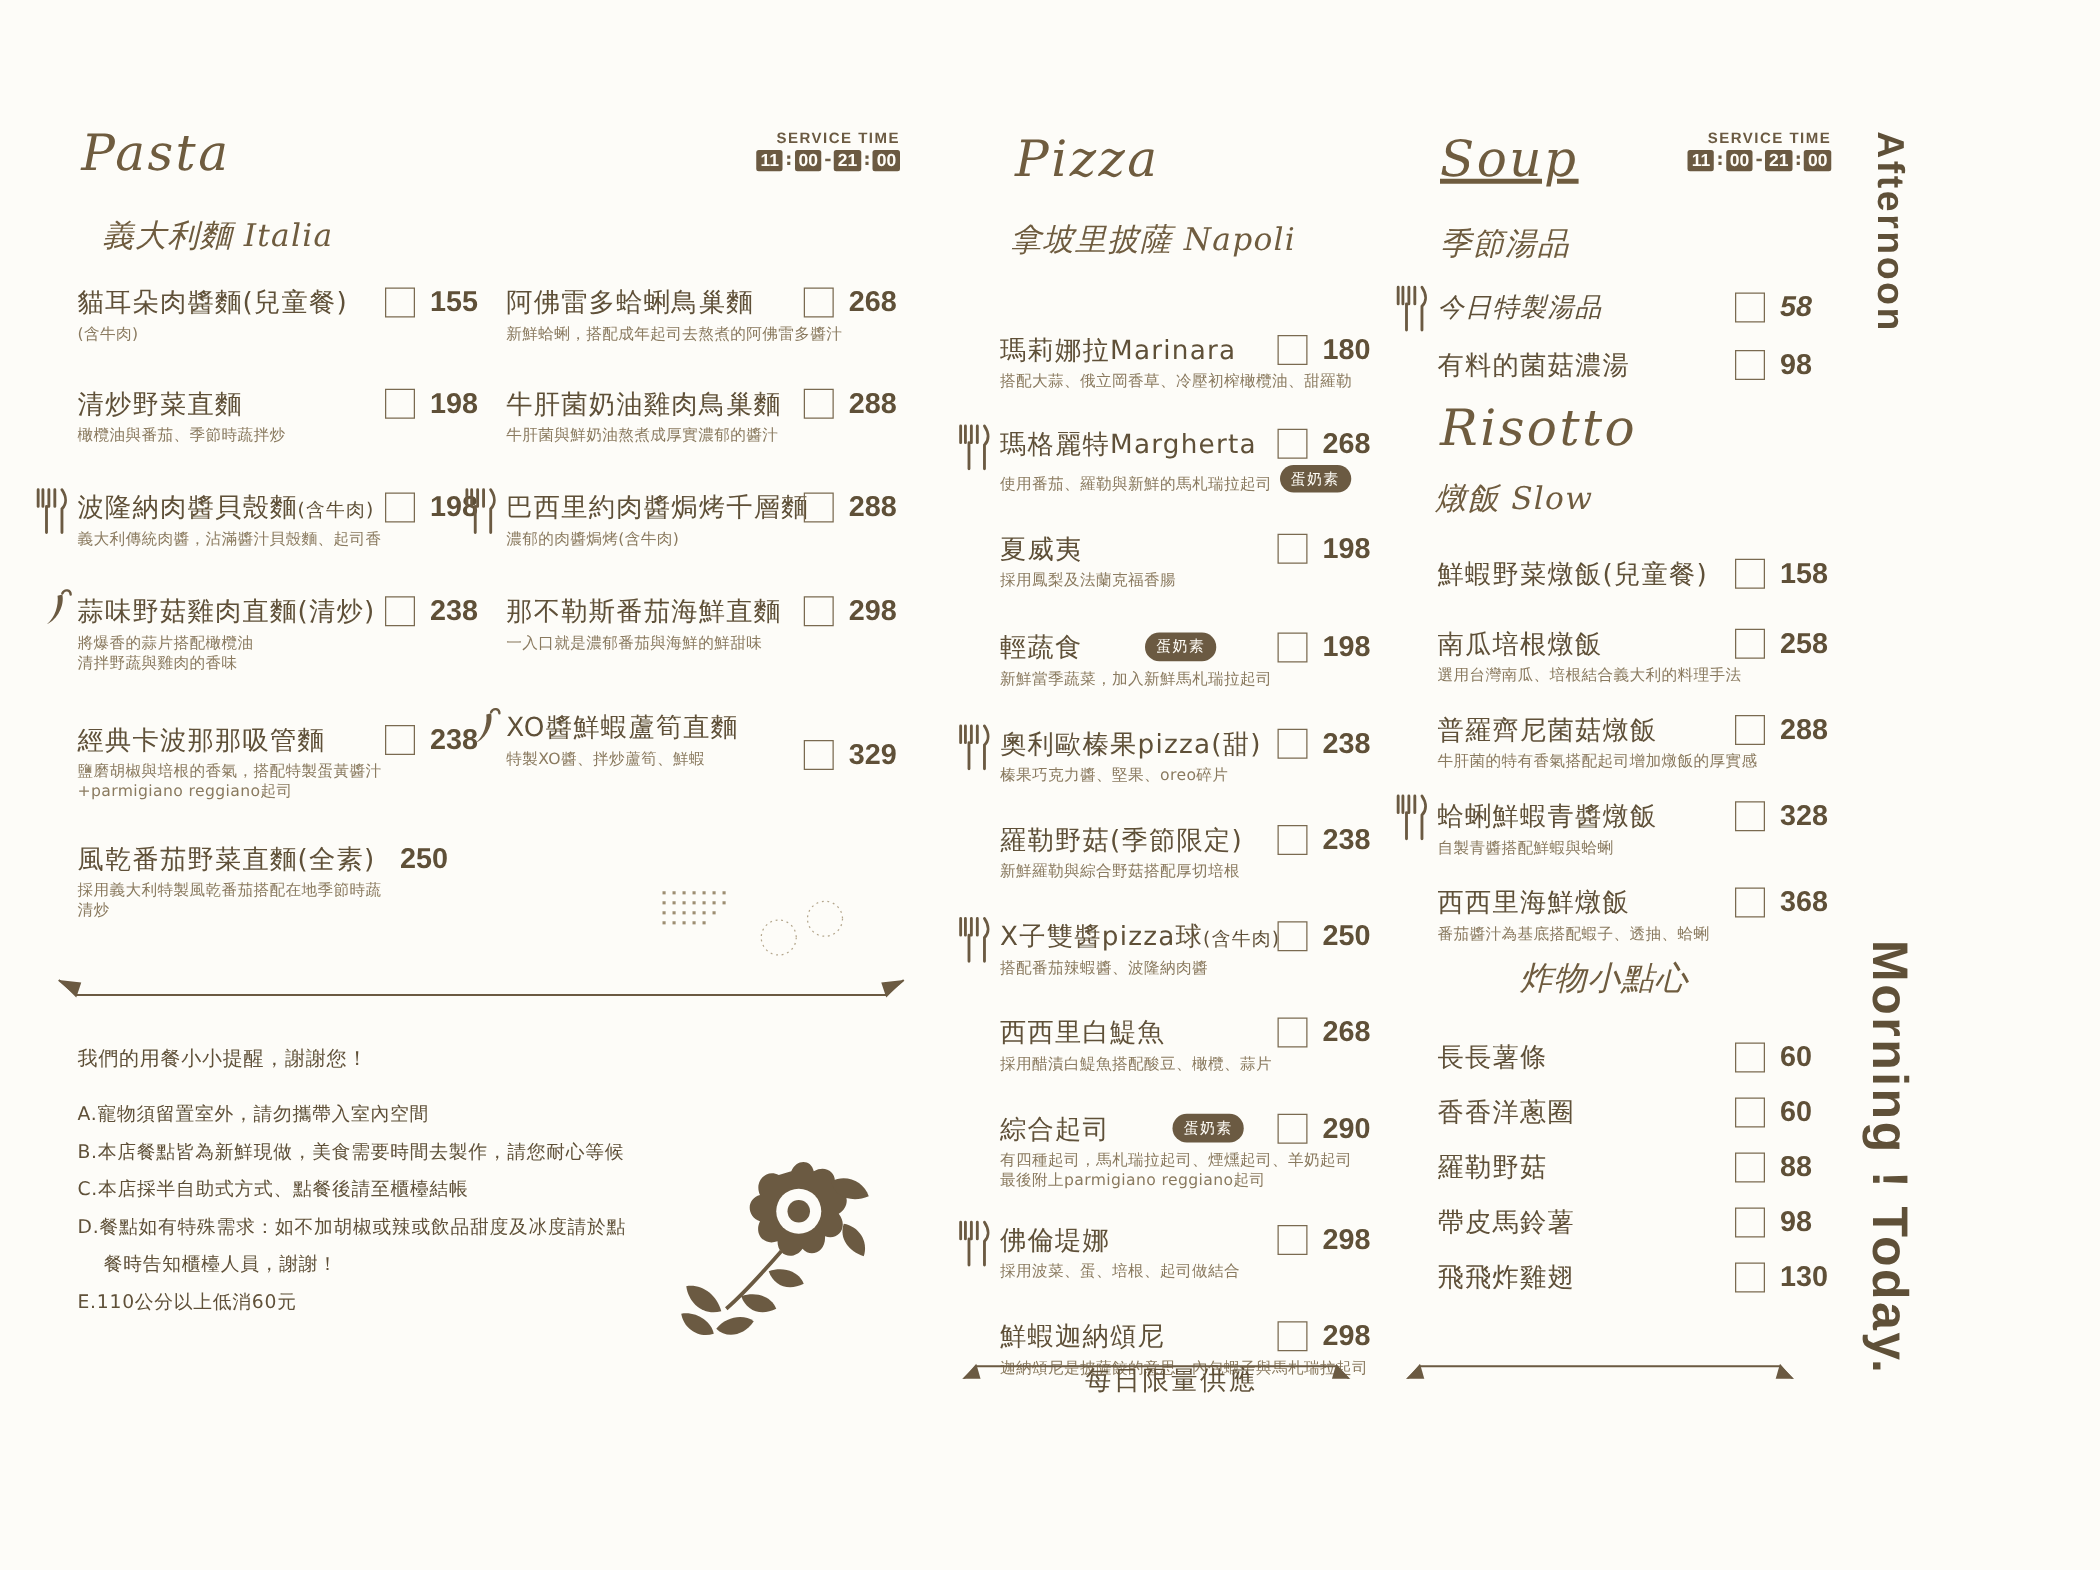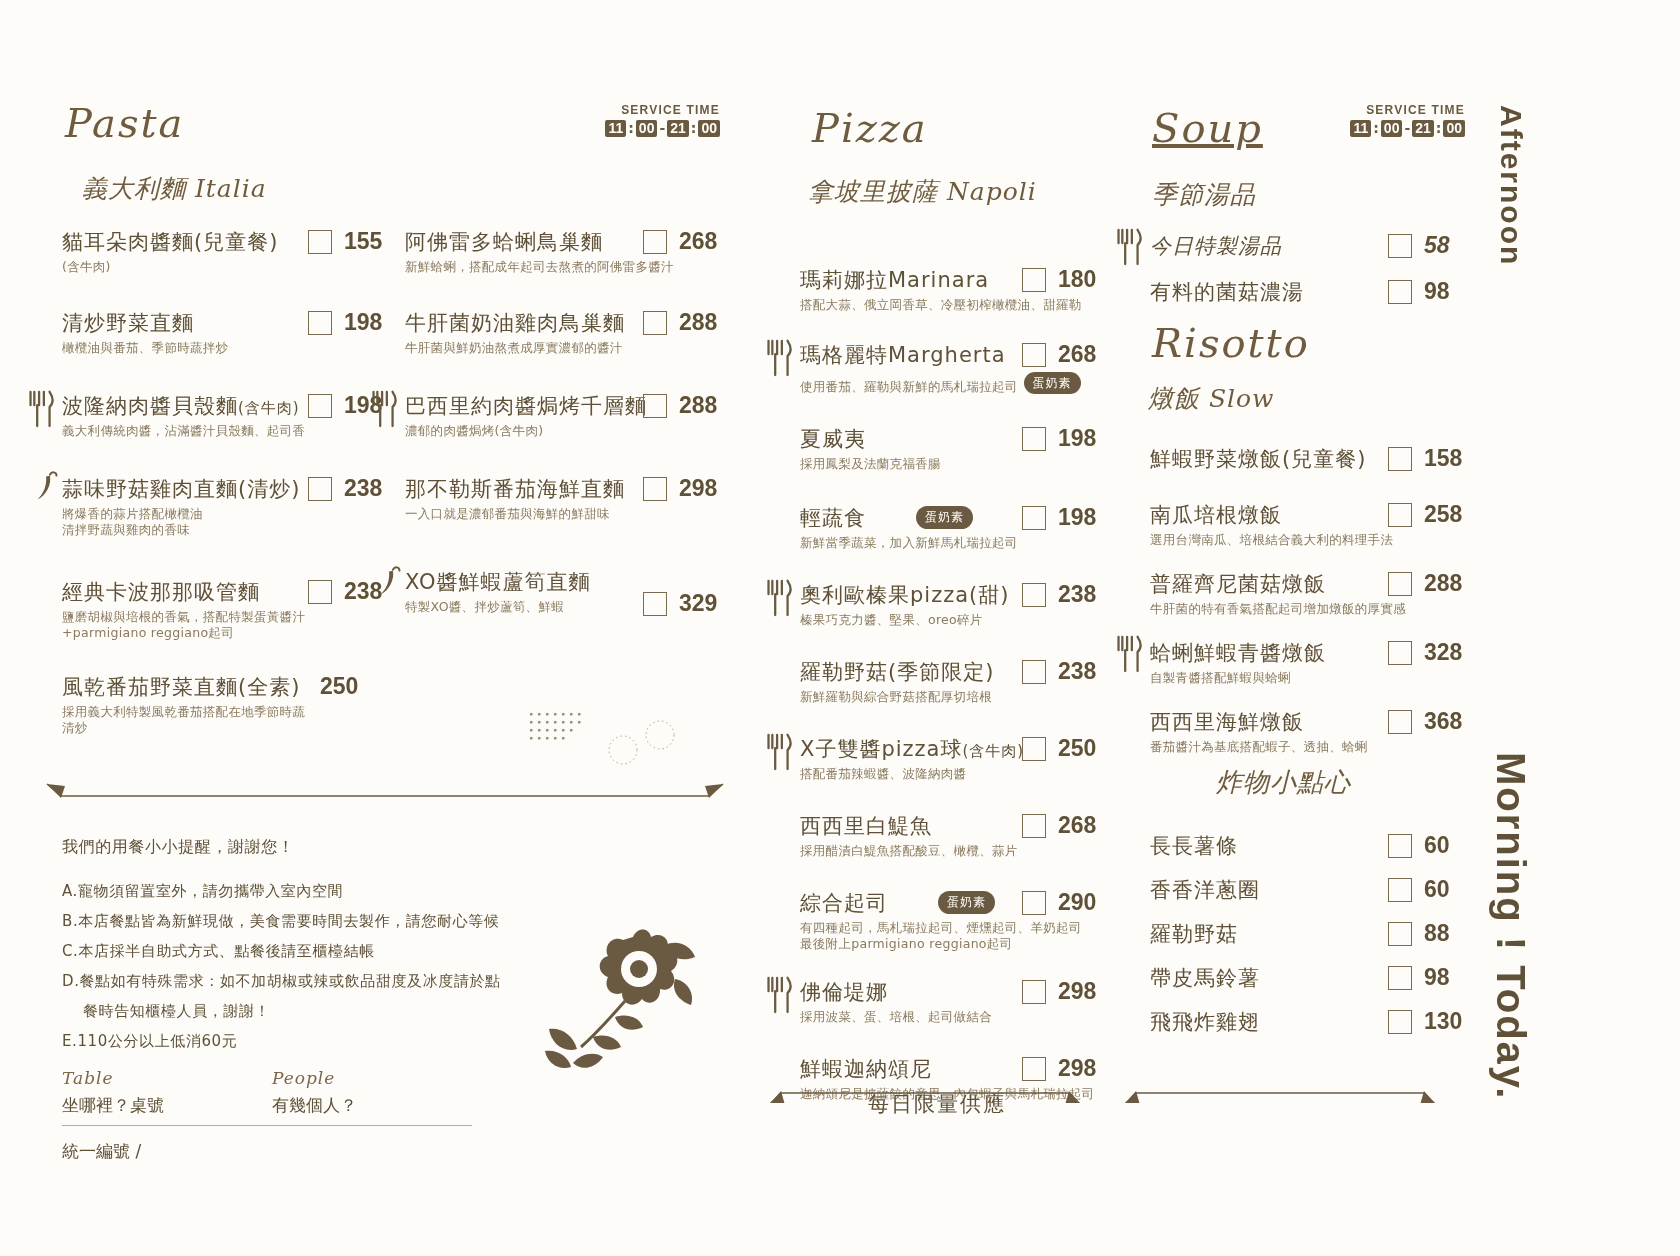--- a/index.html
+++ b/index.html
@@ -294,34 +294,20 @@
       <path d="M100 92 C112 88 124 92 128 102 C116 108 104 104 100 92 Z"></path>
       <path d="M78 112 C90 108 102 112 106 122 C94 128 82 124 78 112 Z"></path>
       <path d="M62 124 C58 110 46 102 34 104 C36 118 48 128 62 124 Z"></path>
       <path d="M150 20 C162 14 176 20 180 32 C166 38 152 32 150 20 Z"></path>
       <path d="M160 54 C172 56 180 68 176 80 C164 76 156 66 160 54 Z"></path>
       <path d="M58 138 C66 128 80 126 88 132 C80 144 66 146 58 138 Z"></path>
       <path d="M30 126 C42 124 54 132 56 142 C44 146 32 138 30 126 Z"></path>
     </g>
   </svg>
 
-  <div style="position:absolute;left:62px;top:1068px;width:420px;">
-    <div style="display:flex;">
-      <div style="width:210px;">
-        <div class="script" style="font-size:17px;">Table</div>
-        <div style="font-size:17px;margin-top:6px;color:#5f5038;">坐哪裡？桌號</div>
-      </div>
-      <div style="width:210px;">
-        <div class="script" style="font-size:17px;">People</div>
-        <div style="font-size:17px;margin-top:6px;color:#5f5038;">有幾個人？</div>
-      </div>
-    </div>
-    <div class="fieldline" style="margin-top:8px;width:410px;"></div>
-    <div style="font-size:17px;margin-top:14px;color:#5f5038;">統一編號 /</div>
-  </div>
 
   <div class="sec-title" style="position:absolute;left:812px;top:105px;">Pizza</div>
   <div class="sub-title" style="position:absolute;left:808px;top:175px;">拿坡里披薩 Napoli</div>
 
   <div style="position:absolute;left:800px;top:230px;width:300px;">
 
     <div class="item" style="margin-bottom:28px;margin-top:36px;">
       <div class="name">瑪莉娜拉Marinara</div>
       <div class="desc">搭配大蒜、俄立岡香草、冷壓初榨橄欖油、甜羅勒</div>
       <div class="box" style="left:222px;top:2px;"></div>

